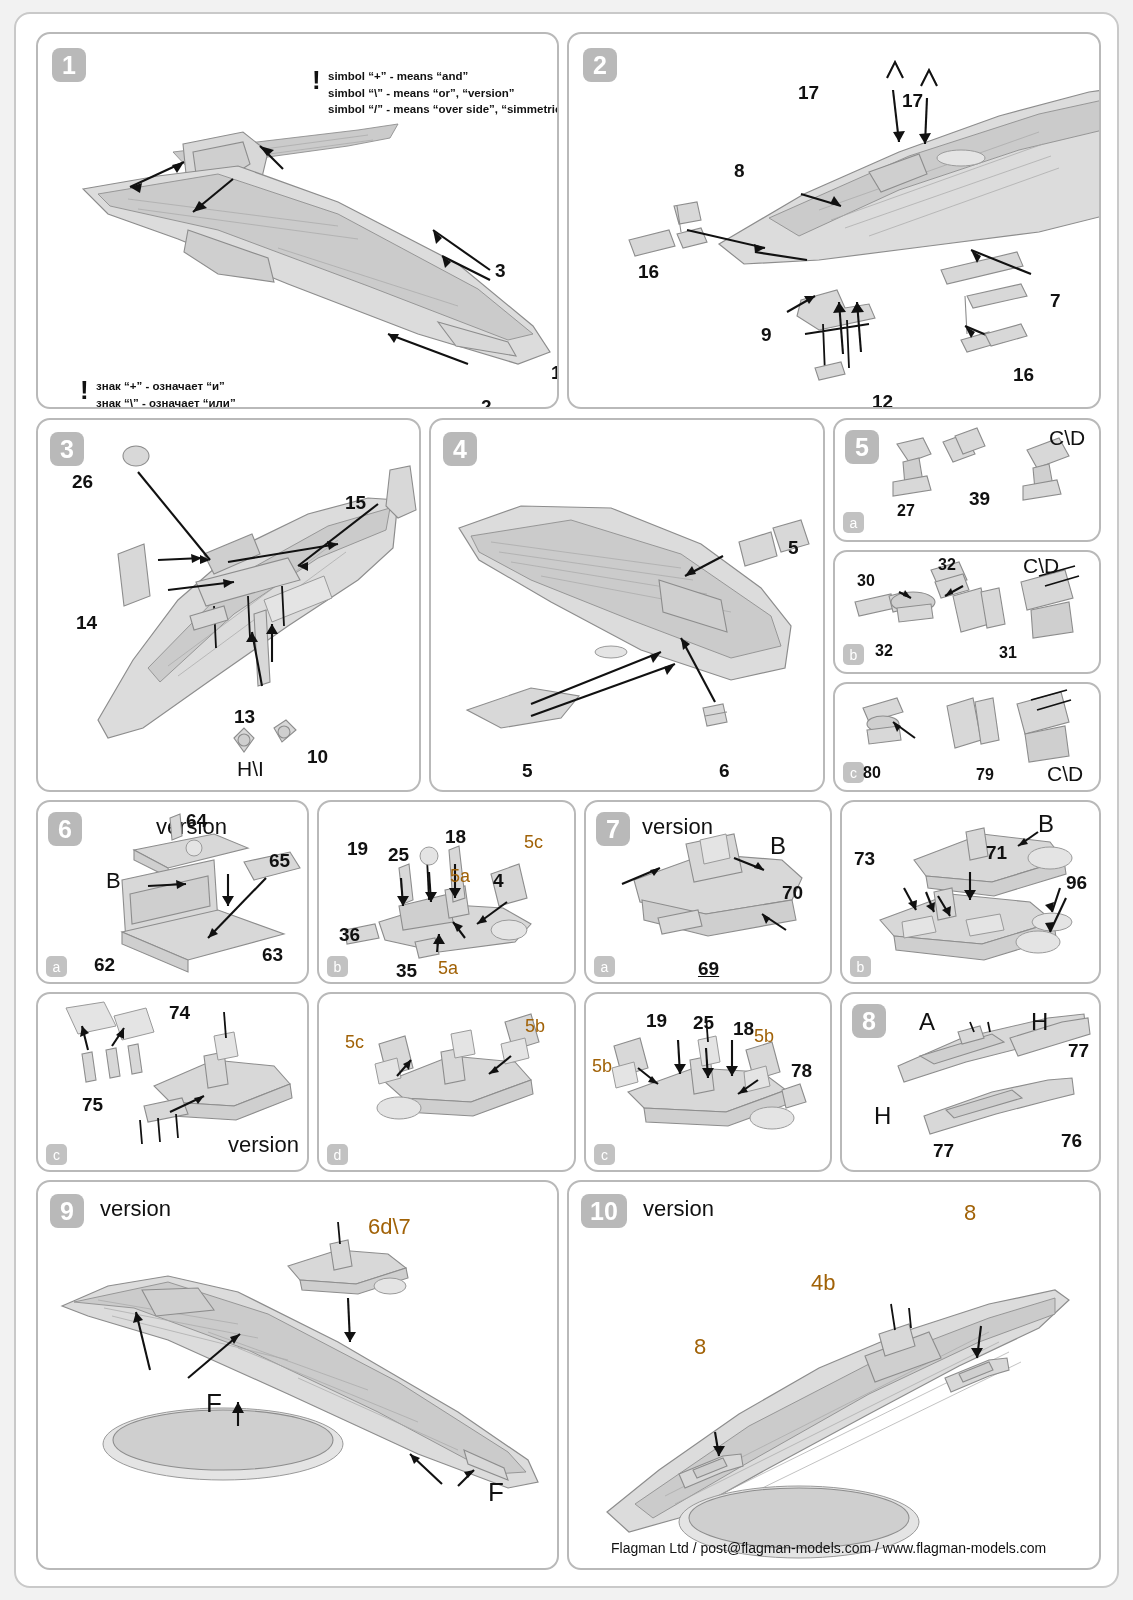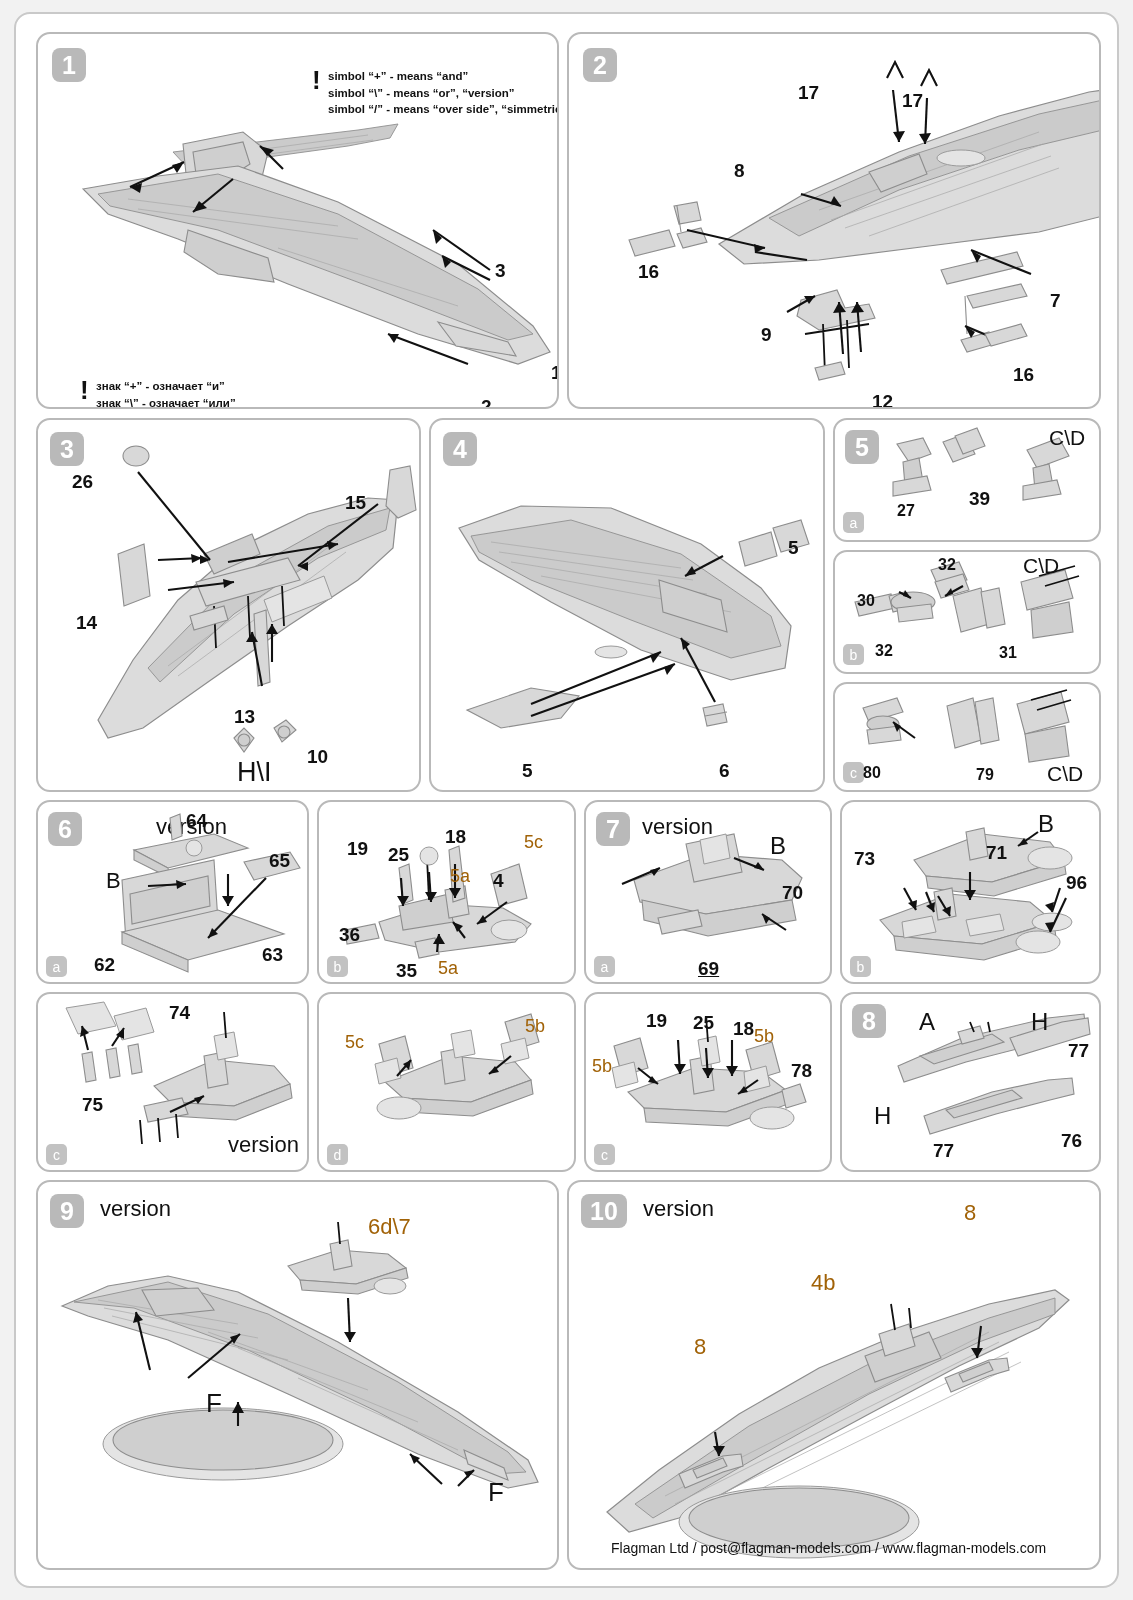--- a/index.html
+++ b/index.html
@@ -287,21 +287,21 @@
       <polygon points="214,212 208,222 220,222" fill="#111"></polygon>
       <polygon points="234,204 228,214 240,214" fill="#111"></polygon>
     </svg>
 
     <div class="lab" style="left:34px;top:51px;">26</div>
     <div class="lab" style="left:307px;top:24px;margin-top:48px;">15</div>
     <div class="lab" style="left:38px;top:192px;">14</div>
     <div class="lab" style="left:196px;top:286px;">13</div>
     <div class="lab" style="left:128px;top:340px;margin-top:48px;">11</div>
     <div class="lab" style="left:269px;top:326px;">10</div>
-    <div class="lab" style="left:199px;top:337px;font-size:27px;font-weight:normal;">H\I</div>
+    <div class="lab" style="left:199px;top:337px;font-size:21px;font-weight:normal;">H\I</div>
   </div>
 
   <div class="panel" style="left:413px;top:404px;width:396px;height:374px;">
     <div class="stepnum" style="left:12px;top:12px;">4</div>
 
     <svg width="396" height="374" viewBox="0 0 396 374" style="position:absolute;left:0;top:0;">
       <path class="hull" d="M28 108 L90 86 L180 88 L270 124 L330 168 L360 206 L354 248 L300 260 L210 230 L120 182 L48 140 Z"></path>
       <path class="deck" d="M40 116 L140 100 L250 134 L340 196 L350 226 L300 238 L200 200 L100 160 L48 132 Z"></path>
       <g class="hatch">
         <path d="M60 122 L250 148"></path>
@@ -366,21 +366,21 @@
       <path class="part" d="M62 56 L96 52 L98 66 L64 70 Z"></path>
       <path class="part" d="M96 18 L124 10 L132 28 L104 36 Z"></path>
       <path class="part" d="M100 30 L128 22 L134 38 L106 46 Z"></path>
       <path class="part" d="M118 44 L146 36 L154 72 L126 80 Z"></path>
       <path class="part" d="M146 40 L164 36 L170 72 L152 76 Z"></path>
       <path class="part" d="M186 30 L230 18 L238 46 L192 58 Z"></path>
       <path class="part2" d="M196 58 L234 50 L238 80 L198 86 Z"></path>
       <path class="ln2" d="M204 24 L240 14 M210 34 L244 24"></path>
     </svg>
 
-    <div class="lab small" style="left:22px;top:40px;text-align:center;">30</div>
+    <div class="lab small" style="left:22px;top:20px;text-align:center;">30</div>
     <div class="lab small" style="left:103px;top:4px;">32</div>
     <div class="lab small" style="left:40px;top:90px;">32</div>
     <div class="lab small" style="left:164px;top:92px;">31</div>
     <div class="lab norm" style="left:188px;top:2px;font-size:21px;">C\D</div>
 
     <svg width="268" height="124" viewBox="0 0 268 124" style="position:absolute;left:0;top:0;pointer-events:none;">
       <g class="ln">
           <path d="M64 40 L76 46"></path>
           <path d="M128 34 L110 44"></path>
         </g>

